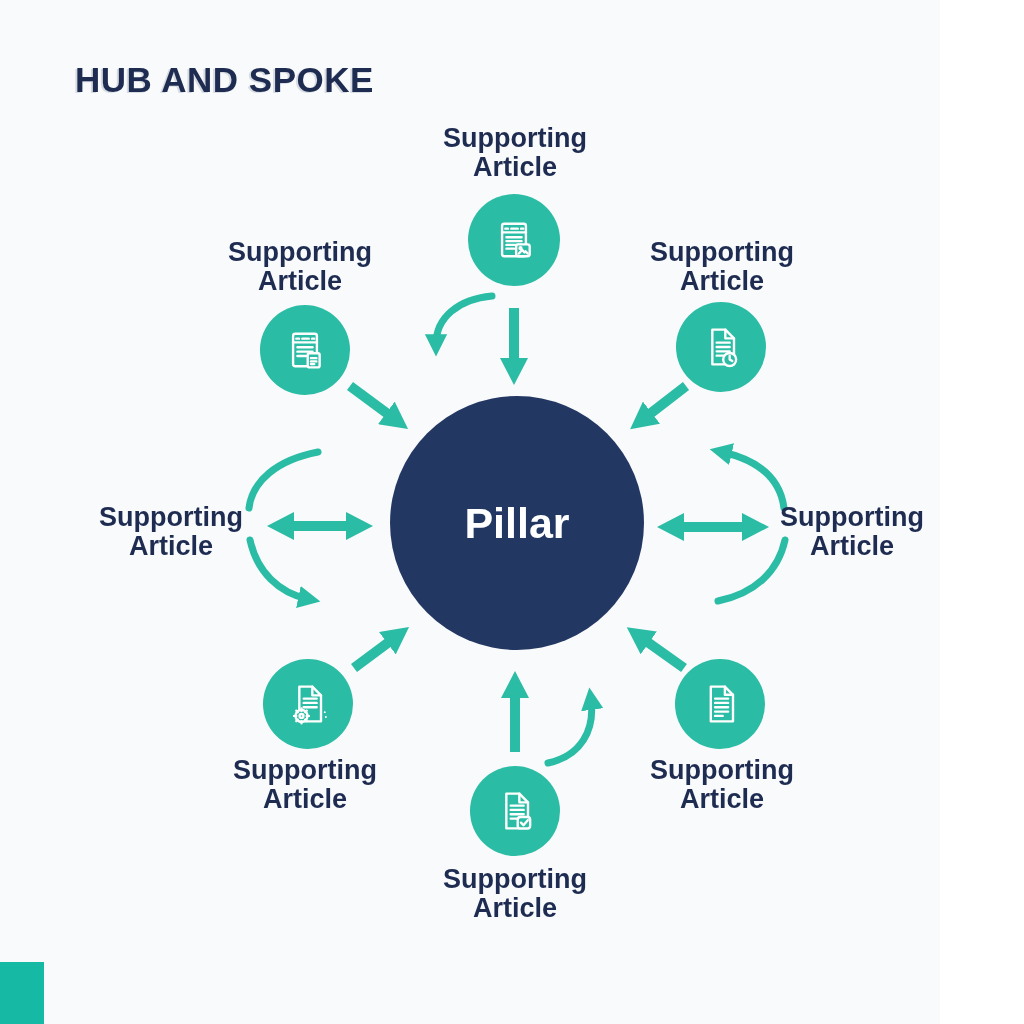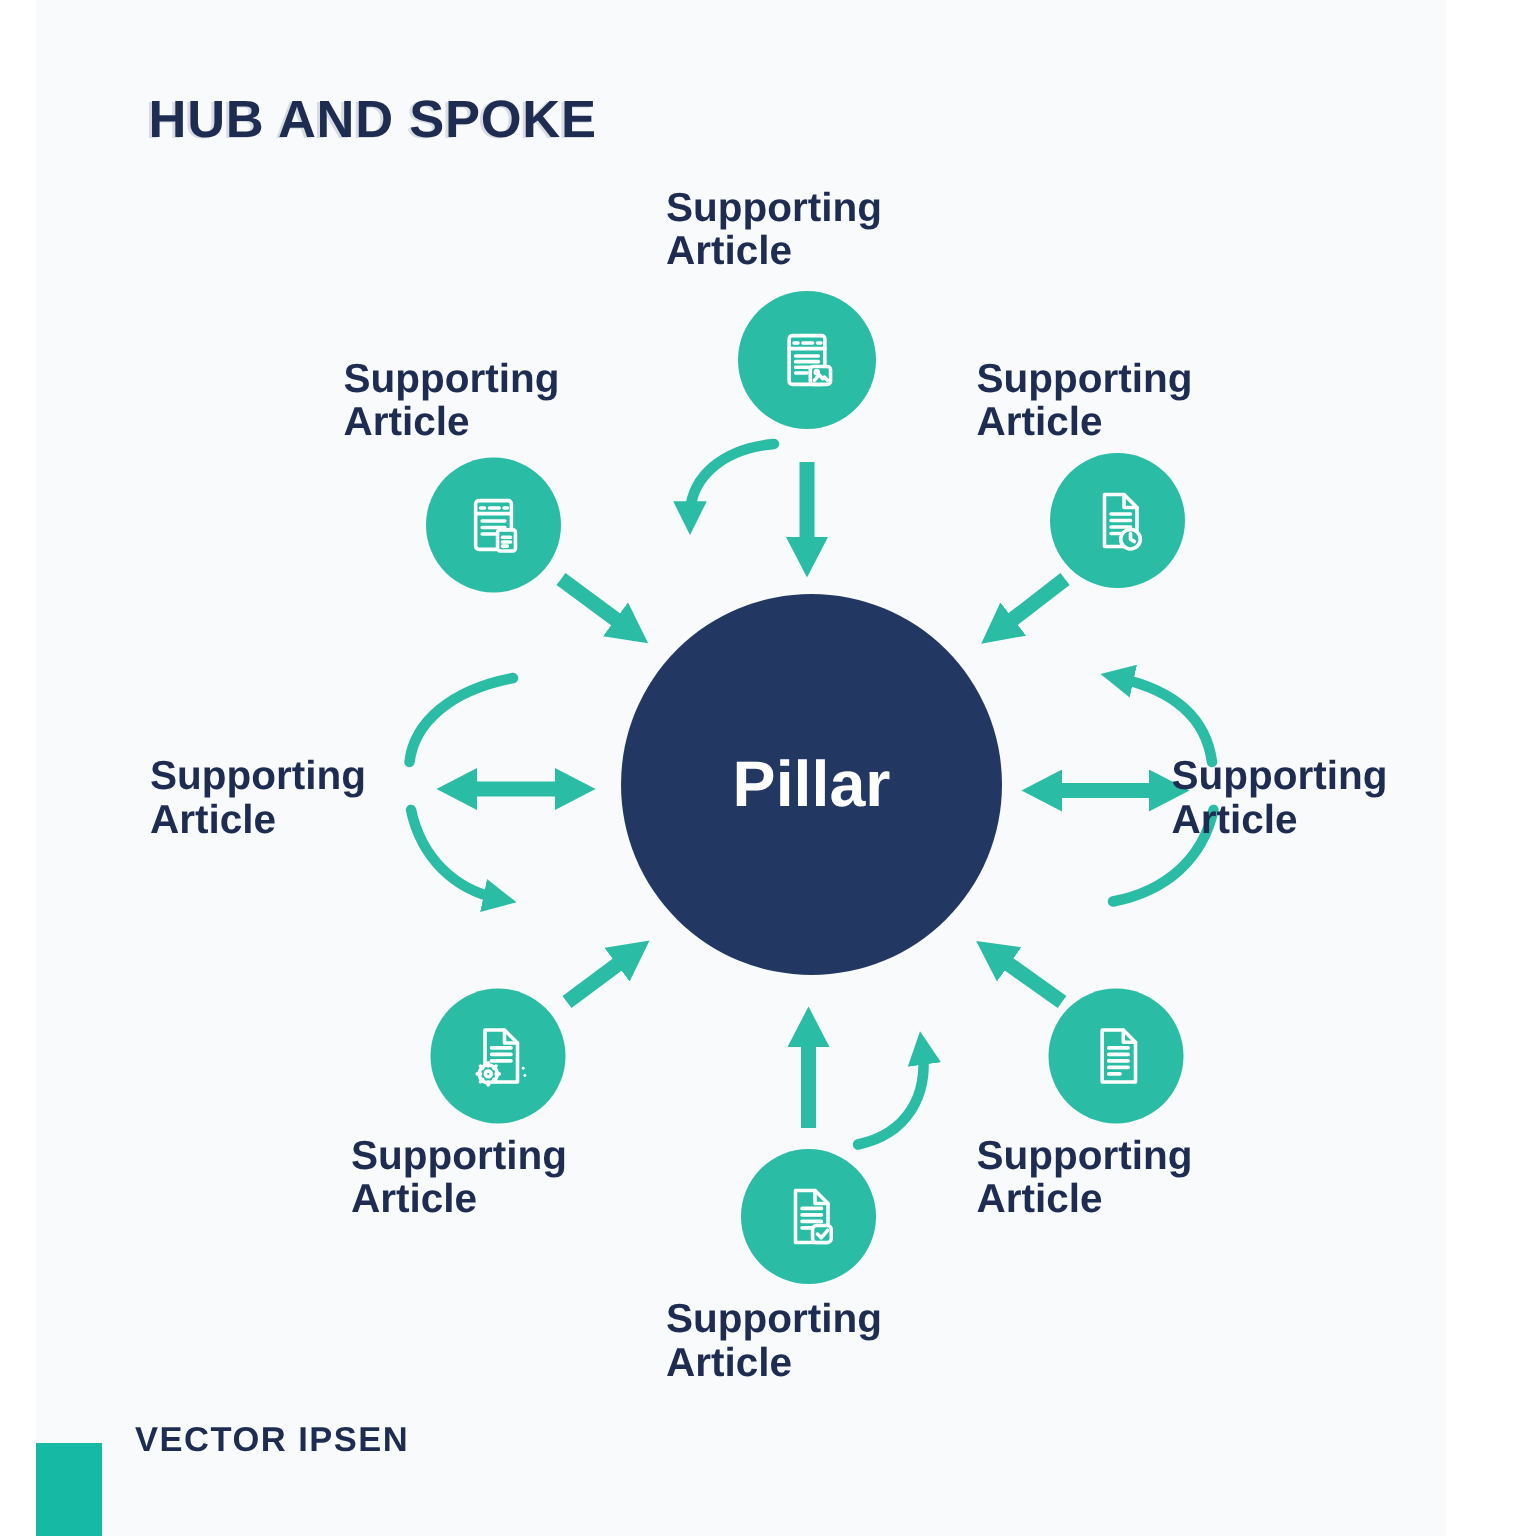--- a/index.html
+++ b/index.html
@@ -1,33 +1,33 @@
 <!DOCTYPE html>
 <html style="--teal: #2ABCA4; --navy: #233763; --text: #1F2C52; --square: #15B9A4; --bg: #F8FAFB;"><head>
 <meta charset="utf-8">
 <style>
   :root{
     --teal:#2ABCA4; --navy:#233763; --text:#1F2C52; --square:#15B9A4; --bg:#F8FAFB;
   }
   html,body{margin:0;padding:0;}
   body{font-family:"Liberation Sans", sans-serif; background:#fff;}
-  .canvas{position:relative;width:940px;height:1024px;background:var(--bg);overflow:hidden;margin-left:24px;}
+  .canvas{position:relative;width:940px;height:1024px;background:var(--bg);overflow:hidden;}
 
   .title{position:absolute;left:75px;top:60px;font-size:35px;font-weight:800;
          color:var(--text);letter-spacing:0.5px;
          text-shadow:-2px 1px 0 rgba(31,44,82,0.15);}
 
   .brand{position:absolute;left:66px;top:946px;font-size:23px;font-weight:700;
          color:var(--text);letter-spacing:1px;}
 
   .corner{position:absolute;background:var(--square);}
   .corner.bl{left:0;top:962px;width:44px;height:62px;}
   .corner.br{left:989px;top:990px;width:35px;height:34px;}
 
-  .node-label{position:absolute;width:190px;
+  .node-label{position:absolute;width:190px;text-align:center;
               font-size:27px;line-height:1.08;font-weight:700;color:var(--text);}
   .lbl-top{left:420px;top:124px;}
   .lbl-top-left{left:205px;top:238px;}
   .lbl-top-right{left:627px;top:238px;}
   .lbl-left{left:76px;top:503px;}
   .lbl-right{left:757px;top:503px;}
   .lbl-bottom-left{left:210px;top:756px;}
   .lbl-bottom{left:420px;top:865px;}
   .lbl-bottom-right{left:627px;top:756px;}
 
@@ -146,21 +146,20 @@
 
     <path class="arc" d="M492 296 C458 299 436 318 436 344" marker-end="url(#ah2)"></path>
     <path class="arc" d="M548 763 C581 756 595 730 591 700" marker-end="url(#ah2)"></path>
     <path class="arc" d="M318 452 C276 460 252 482 249 508"></path>
     <path class="arc" d="M250 540 C257 572 279 593 308 599" marker-end="url(#ah2)"></path>
     <path class="arc" d="M784 508 C780 478 758 460 722 452" marker-end="url(#ah2)"></path>
     <path class="arc" d="M785 540 C778 572 754 594 718 601"></path>
   </svg>
 
   <div class="title">HUB AND SPOKE</div>
-  <div class="brand">VECTOR IPSEN</div>
   <div class="corner bl"></div>
   <div class="corner br"></div>
 
   <div class="hub">
     <div class="hub-text">Pillar</div>
   </div>
 
   <div class="node-label lbl-top">Supporting Article</div>
   <div class="node-label lbl-top-left">Supporting Article</div>
   <div class="node-label lbl-top-right">Supporting Article</div>

